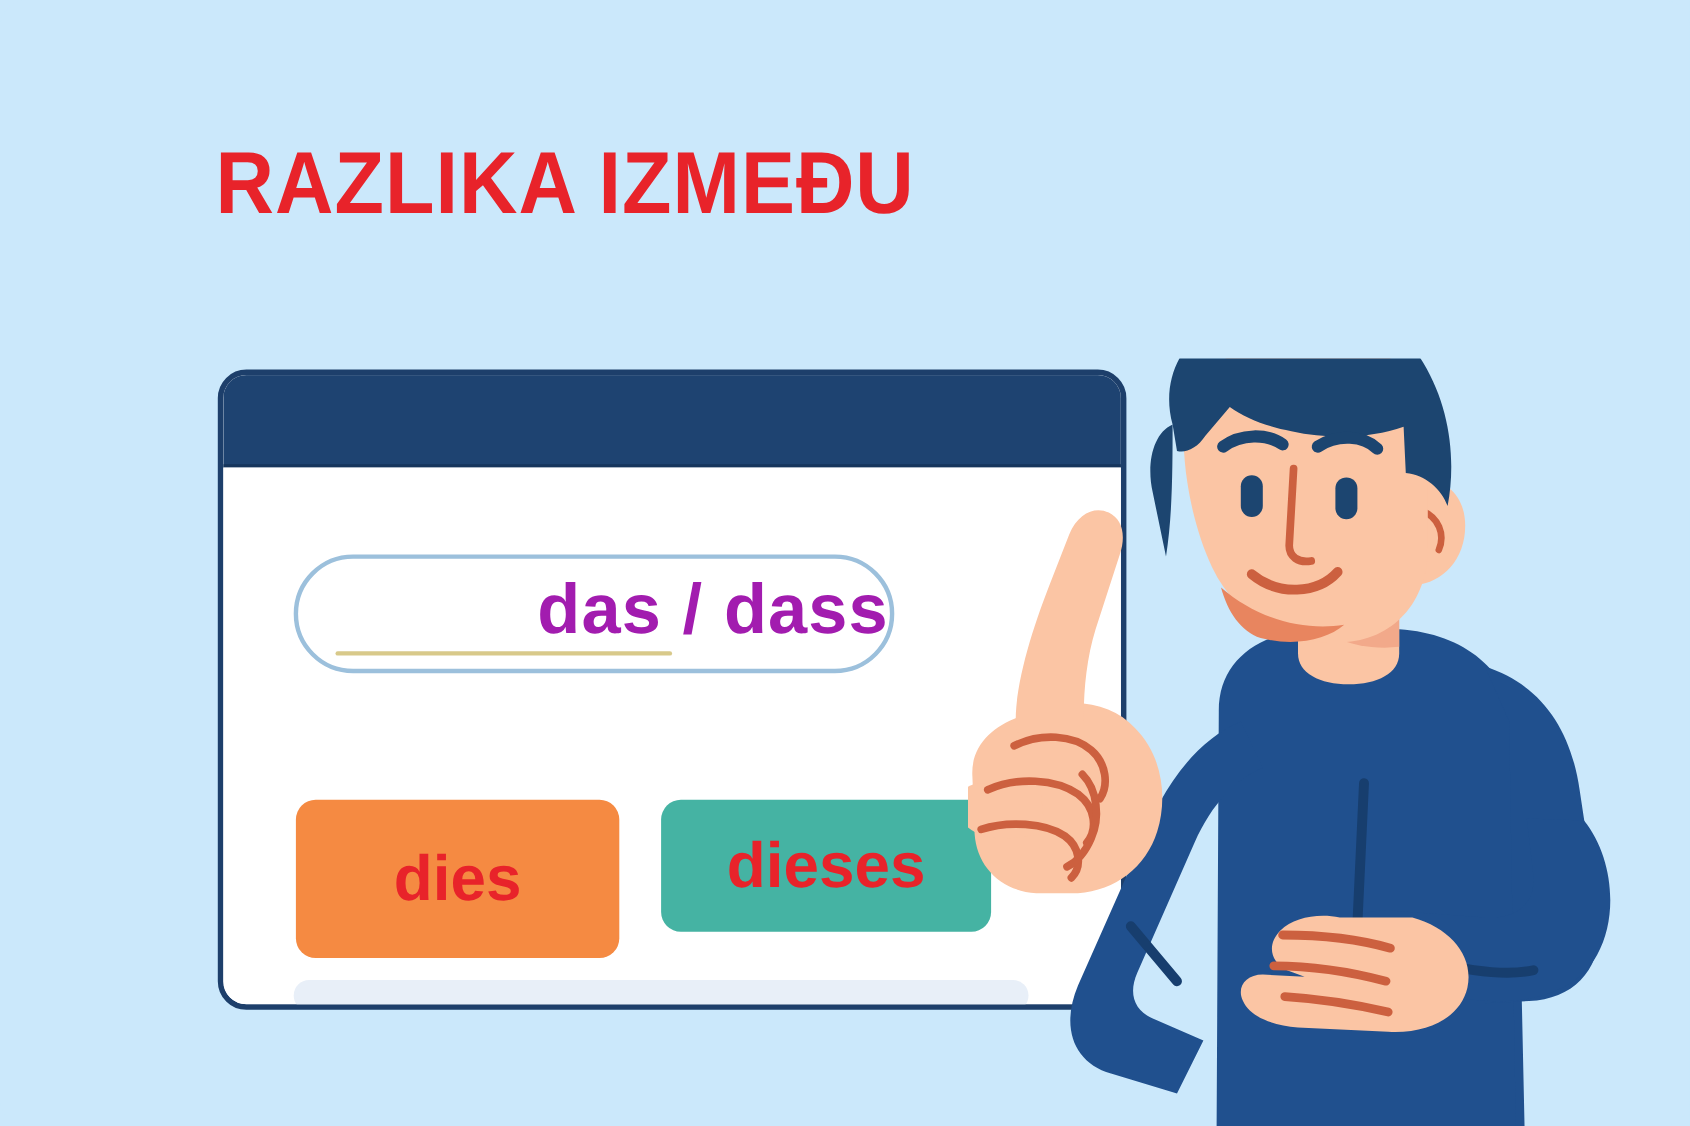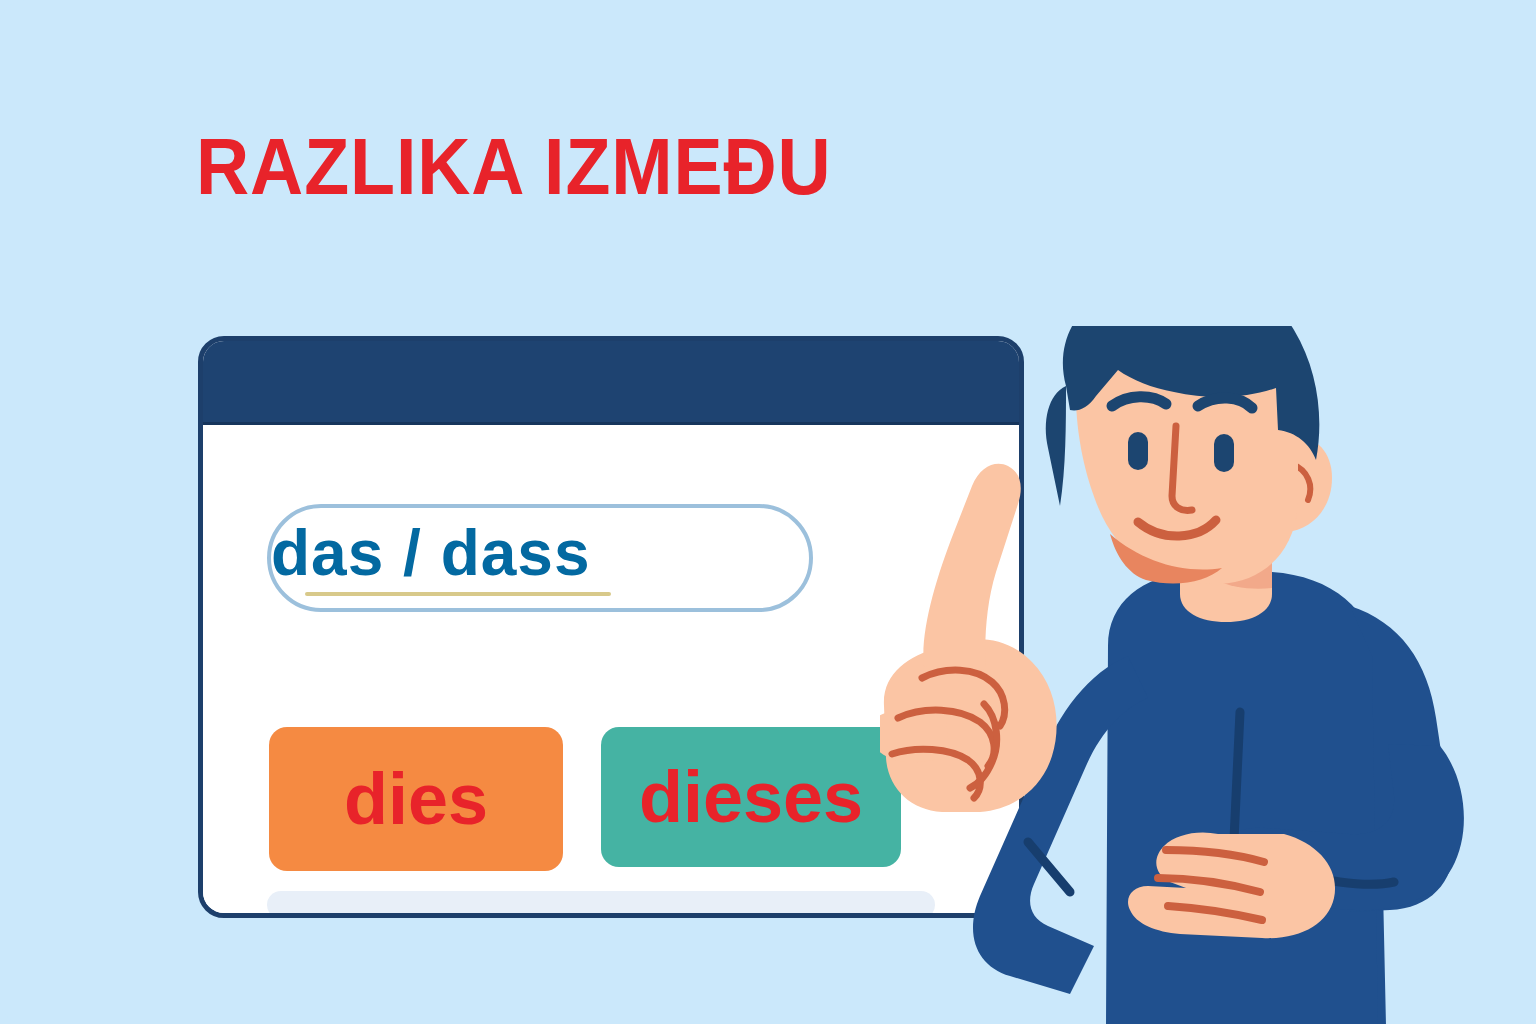--- a/index.html
+++ b/index.html
@@ -80,24 +80,24 @@
     border: 4px solid #9cc0dc;
     border-radius: 54px;
     background: #ffffff;
     box-sizing: border-box;
   }
   #term-value {
     position: absolute;
     left: 0;
     right: 1px;
     top: 8px;
-    text-align: left;
+    text-align: right;
     font-size: 64px;
     font-weight: bold;
-    color: #0369a1;
+    color: #a21caf;
     letter-spacing: 1px;
     white-space: nowrap;
   }
   #term-underline {
     position: absolute;
     left: 34px;
     bottom: 12px;
     width: 306px;
     height: 4px;
     background: #d8c98a;
@@ -118,39 +118,39 @@
   
   .chip {
     position: absolute;
     border-radius: 18px;
     box-sizing: border-box;
     display: flex;
     align-items: center;
     justify-content: center;
   }
   .chip-label {
-    font-size: 72px;
+    font-size: 58px;
     font-weight: bold;
     color: #e8232a;
     letter-spacing: 0px;
     line-height: 62px;
     white-space: nowrap;
   }
   #chip-dies {
     left: 66px;
     top: 302px;
     width: 294px;
     height: 144px;
     background: #f58a42;
   }
   #chip-dieses {
     left: 398px;
     top: 302px;
     width: 300px;
-    height: 140px;
+    height: 120px;
     background: #45b3a3;
     text-align: right;
   }
 
   
   #placeholder-bar {
     position: absolute;
     left: 64px;
     top: 466px;
     width: 668px;

